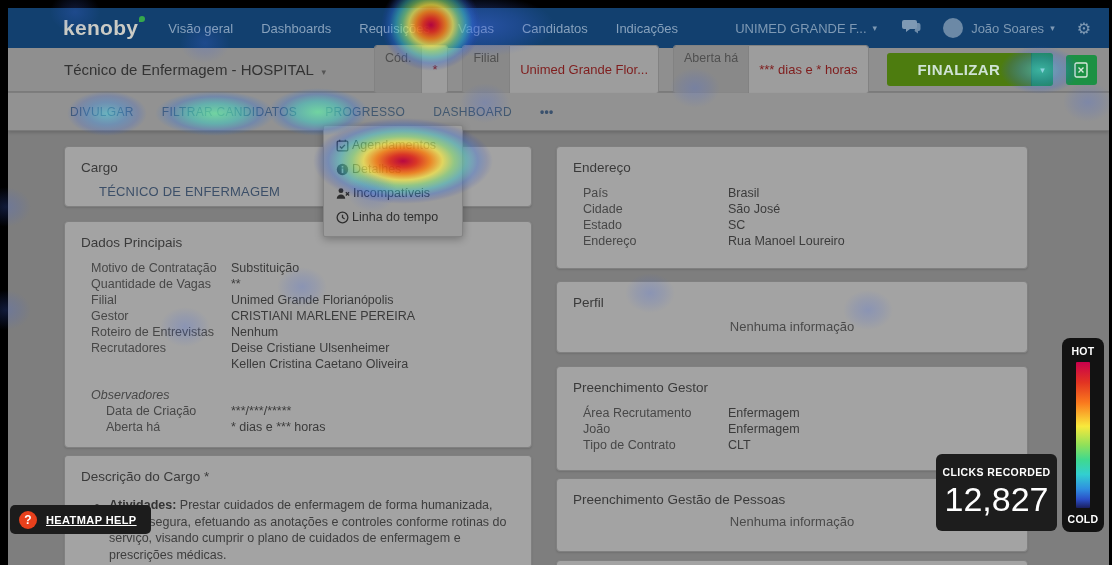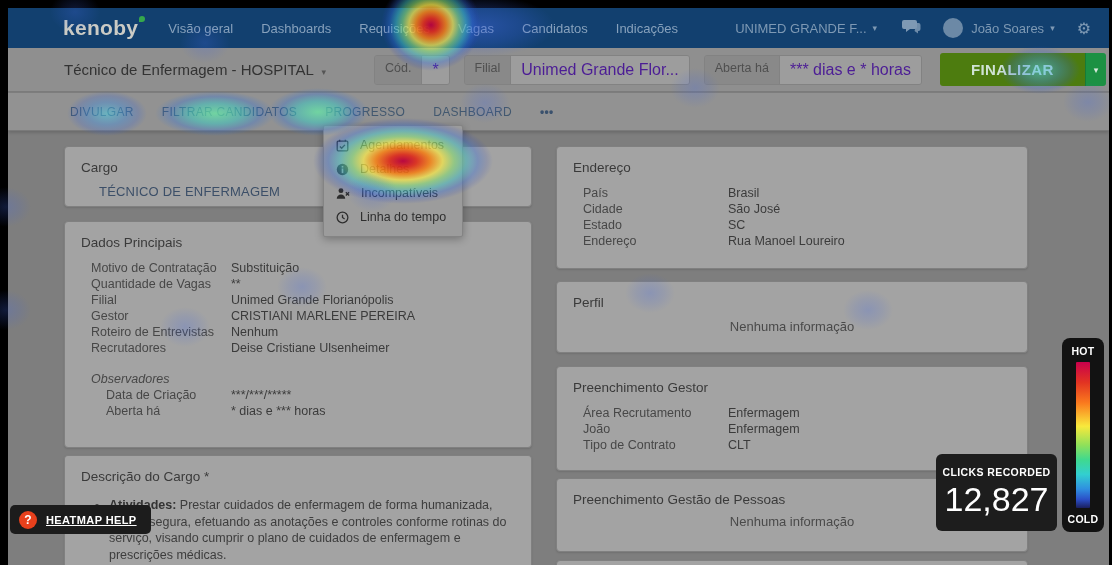--- a/index.html
+++ b/index.html
@@ -22,21 +22,21 @@
   .nav-user { font-size:13px; margin-right:6px; }
   .nav-gear { font-size:16px; color:#7e99b4; margin-left:22px; }
 
   
   .toolbar { position:absolute; left:0; top:40px; width:100%; height:44px; background:#8f8f8f; border-bottom:1px solid #7b7b7b; display:flex; align-items:center; }
   .job-title { margin-left:56px; font-size:15px; color:#333; white-space:nowrap; }
   .job-title .caret { color:#555; margin-left:4px; }
   .field-groups { display:flex; align-items:center; margin-left:48px; }
   .fgroup { display:flex; margin-right:14px; border:1px solid #828282; border-radius:3px; overflow:hidden; }
   .fgroup .flabel { background:#898989; color:#4f4f4f; font-size:12.5px; padding:5px 10px; border-right:1px solid #828282; white-space:nowrap;text-align:center; }
-  .fgroup .fvalue { background:#9d9d9d; color:#4c1d95; font-size:16px; padding:5px 10px; white-space:nowrap; }
+  .fgroup .fvalue { background:#9d9d9d; color:#7f1d1d; font-size:13px; padding:16px 10px; white-space:nowrap; }
   .btn-finalizar { display:flex; margin-left:4px; border-radius:3px; overflow:hidden; cursor:pointer; }
   .btn-finalizar .main { background:#4d7c0f; color:#cfe3d4; font-size:15px; font-weight:700; letter-spacing:.4px; padding:8px 31px; }
   .btn-finalizar .arrow { background:#1c9143; border-left:1px solid #177a38; color:#d8e9dc; padding:8px 8px; font-size:9px; display:flex; align-items:center; }
   .btn-excel { margin-left:13px; background:#1c9143; border-radius:3px; width:31px; height:30px; display:flex; align-items:center; justify-content:center; cursor:pointer; }
   .btn-gear { margin-left:12px; background:#a3a3a3; border:1px solid #8b8b8b; border-radius:3px; height:30px; padding:0 10px; display:flex; align-items:center; gap:7px; color:#4c4c4c; cursor:pointer; }
   .btn-gear .gear-glyph { font-size:15px; }
   .btn-gear .caret { color:#4c4c4c; }
 
   
   .tabstrip { position:absolute; left:0; top:85px; width:100%; height:38px; background:#929292; border-bottom:1px solid #7a7a7a; display:flex; align-items:center; box-shadow:0 2px 3px rgba(0,0,0,.15); }
@@ -56,21 +56,21 @@
   .kv-row.spacer-top { margin-top:15px;font-style:italic; }
   .right-col .kv-row .k { width:145px; flex:0 0 145px; }
   .cargo-value { padding:2px 16px 0 34px; font-size:13px; color:#3c4f68; letter-spacing:.2px; }
   .empty-info { text-align:center; font-size:13px; color:#4a4a4a; margin-top:14px; }
   .desc-bullets { padding:6px 22px 0 44px; }
   .desc-bullets li { font-size:12.5px; color:#3d3d3d; line-height:16.5px; }
   .desc-bullets b { color:#333; }
 
   
   .dropdown { position:absolute; left:315px; top:117px; width:140px; background:#9c9c9c; border:1px solid #848484; border-radius:2px; box-shadow:0 2px 8px rgba(0,0,0,.3); padding:7px 0; z-index:20; }
-  .menu-item { display:flex; align-items:center; gap:11px; padding:5px 12px; font-size:12.5px; color:#2e2e2e; cursor:pointer; white-space:nowrap; }
+  .menu-item { display:flex; align-items:center; gap:3px; padding:5px 12px; font-size:12.5px; color:#2e2e2e; cursor:pointer; white-space:nowrap; }
   .menu-item svg { flex:0 0 auto; }
 
   
   .heatmap-layer { position:absolute; left:0; top:0; width:1112px; height:565px; pointer-events:none; z-index:50; }
   .blob { position:absolute; border-radius:50%; }
   .blob-hot { background:radial-gradient(ellipse closest-side,
       rgba(185,0,60,.95) 0%, rgba(222,45,28,.92) 15%, rgba(248,128,18,.85) 30%,
       rgba(248,232,75,.75) 44%, rgba(140,224,120,.62) 57%, rgba(68,198,200,.5) 70%,
       rgba(48,108,222,.35) 83%, rgba(40,70,200,.14) 93%, rgba(40,70,200,0) 100%); }
   .blob-green { background:radial-gradient(ellipse closest-side,
@@ -198,20 +198,24 @@
           <span class="k">Gestor</span>
           <span class="v">CRISTIANI MARLENE PEREIRA</span>
         </div>
         <div class="kv-row">
           <span class="k">Roteiro de Entrevistas</span>
           <span class="v">Nenhum</span>
         </div>
         <div class="kv-row">
           <span class="k">Recrutadores</span>
           <span class="v">Deise Cristiane Ulsenheimer</span>
+        </div>
+        <div class="kv-row">
+          <span class="k"></span>
+          <span class="v">Kellen Cristina Caetano Oliveira</span>
         </div>
         <div class="kv-row spacer-top">
           <span class="k">Observadores</span>
           <span class="v"></span>
         </div>
         <div class="kv-row indent">
           <span class="k">Data de Criação</span>
           <span class="v">***/***/*****</span>
         </div>
         <div class="kv-row indent">

